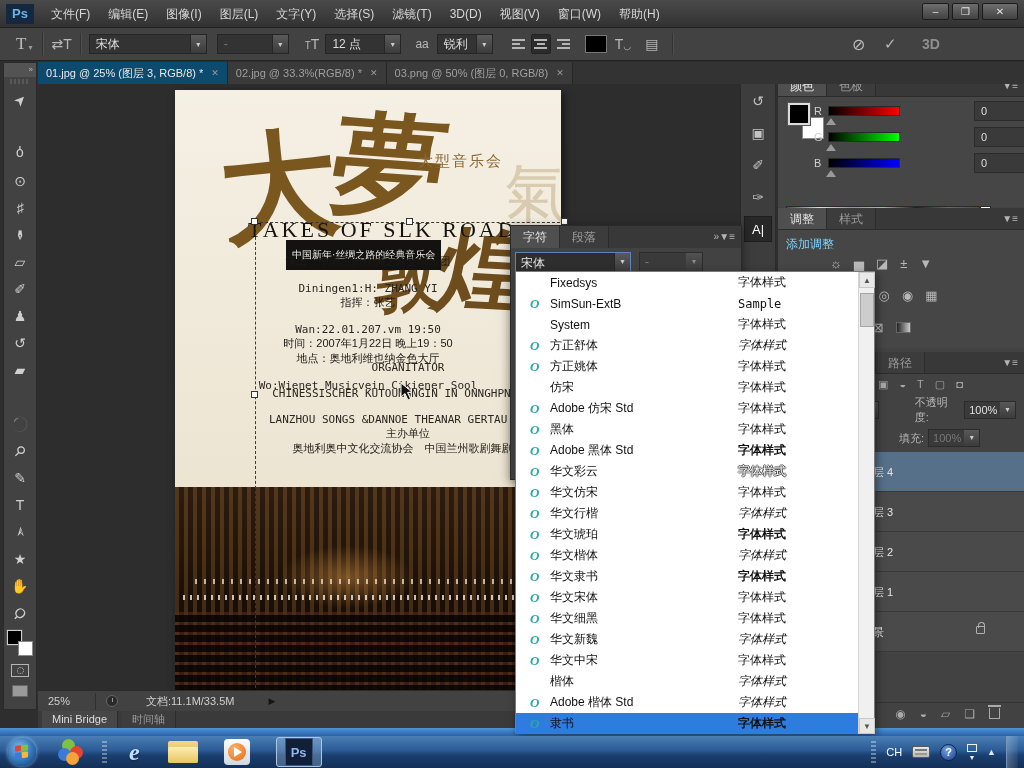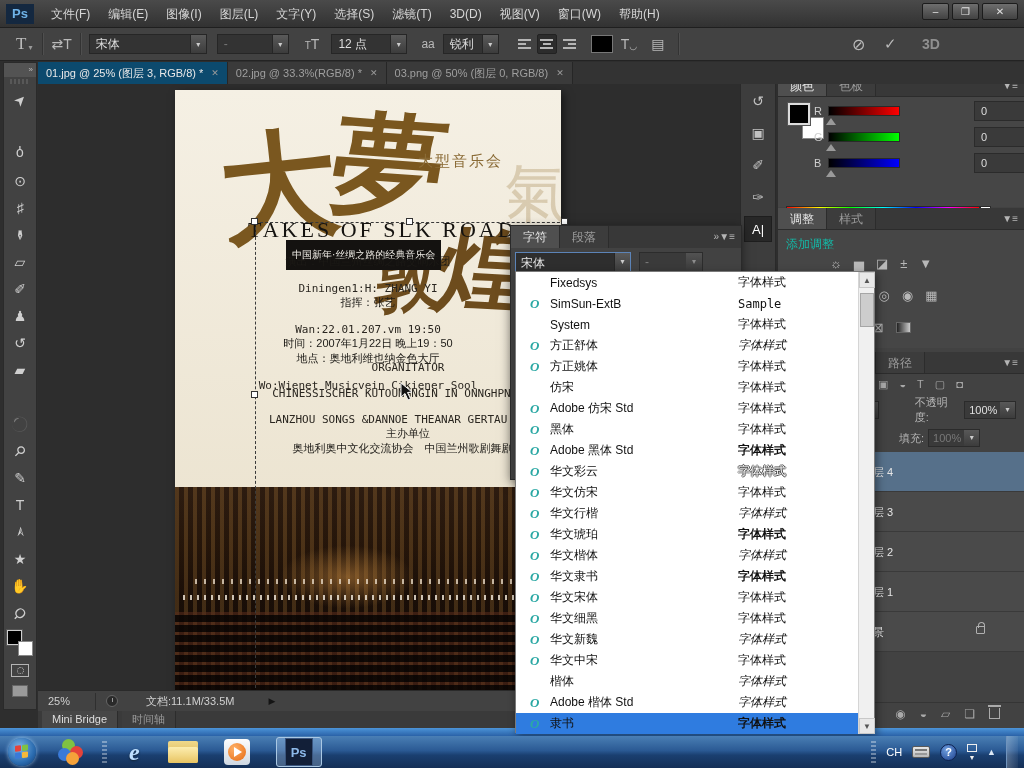--- a/index.html
+++ b/index.html
@@ -94,21 +94,21 @@
   .pmenu{position:absolute;right:6px;top:5px;color:#b5b5b5;font-size:10px;}
   .colorpanel{position:absolute;left:0;top:13px;width:246px;height:132px;background:#464646;}
   .chan{position:absolute;display:flex;align-items:center;}
   .chan .lab{width:14px;color:#cfcfcf;font-size:11px;}
   .track{width:72px;height:10px;border:1px solid #2a2a2a;}
   .thumb{width:0;height:0;border-left:5px solid transparent;border-right:5px solid transparent;border-bottom:7px solid #9a9a9a;position:absolute;left:12px;top:13px;}
   .valbox{position:absolute;left:160px;width:62px;height:20px;background:#3a3a3a;border:1px solid #2b2b2b;color:#ddd;font-size:11px;line-height:18px;padding-left:6px;}
   .spectrum{position:absolute;left:8px;top:109px;width:194px;height:14px;border:1px solid #2a2a2a;background:linear-gradient(90deg,#f00,#ff0 17%,#0f0 33%,#0ff 50%,#00f 67%,#f0f 84%,#f00);}
   .spec-end{position:absolute;left:202px;top:109px;width:11px;height:14px;border:1px solid #2a2a2a;background:linear-gradient(#fff 50%,#000 50%);}
   .adjpanel{position:absolute;left:0;top:146px;width:246px;height:140px;background:#464646;}
-  .adj-title{position:absolute;left:8px;top:28px;color:#14b8a6;font-size:12px;}
+  .adj-title{position:absolute;left:8px;top:28px;color:#7dd3fc;font-size:12px;}
   .adjrow{position:absolute;left:52px;display:flex;gap:12px;color:#b8b8b8;font-size:13px;}
   .gradbox{width:15px;height:11px;background:linear-gradient(90deg,#222,#ccc);border:1px solid #666;margin-top:2px;}
   .layerspanel{position:absolute;left:0;top:290px;width:246px;height:376px;background:#424242;}
   .lp-filter{position:absolute;left:100px;top:26px;display:flex;gap:11px;color:#a8a8a8;font-size:11px;}
   .lp-row2{position:absolute;left:4px;top:46px;width:238px;height:24px;display:flex;align-items:center;font-size:11px;color:#bdbdbd;}
   .blendsel{width:100px;height:18px;background:#3a3a3a;border:1px solid #2b2b2b;position:relative;margin-right:4px;}
   .blendsel .btn{position:absolute;right:0;top:0;width:15px;height:16px;background:linear-gradient(#585858,#3c3c3c);color:#ccc;font-size:7px;text-align:center;line-height:8px;}
   .minibox{height:18px;background:#3a3a3a;border:1px solid #2b2b2b;color:#e0e0e0;font-size:11px;line-height:16px;padding:0 4px;}
   .minibox.dim{color:#787878;}
   .lock-css{width:9px;height:8px;border:1px solid #b0b0b0;border-radius:1px;position:relative;margin:0 3px;}
@@ -241,21 +241,21 @@
     <div class="vsep"></div>
     <div class="ddl" style="width:118px">
       <span class="txt">宋体</span>
       <span class="btn">▾</span>
     </div>
     <div class="ddl dis" style="width:72px;margin-left:10px">
       <span class="txt">-</span>
       <span class="btn">▾</span>
     </div>
     <span class="icon-sym" style="margin-left:16px;font-family:'Liberation Serif',serif"><span style="font-size:10px">T</span><span>T</span></span>
-    <div class="ddl" style="width:76px;margin-left:12px">
+    <div class="ddl" style="width:76px;margin-left:6px">
       <span class="txt">12 点</span>
       <span class="btn">▾</span>
     </div>
     <span class="icon-sym" style="margin-left:14px;font-size:12px">aa</span>
     <div class="ddl" style="width:56px;margin-left:8px">
       <span class="txt">锐利</span>
       <span class="btn">▾</span>
     </div>
     <div class="align-group" style="margin-left:16px">
       <div class="alignbtn left">

